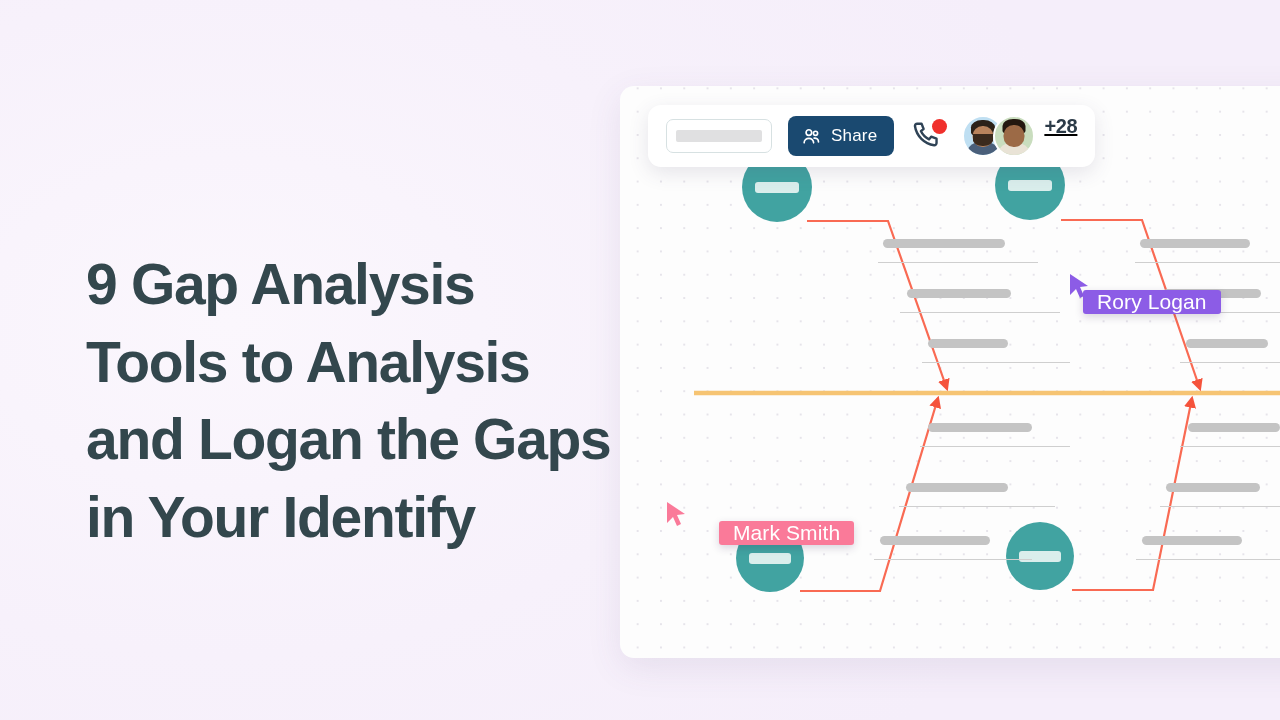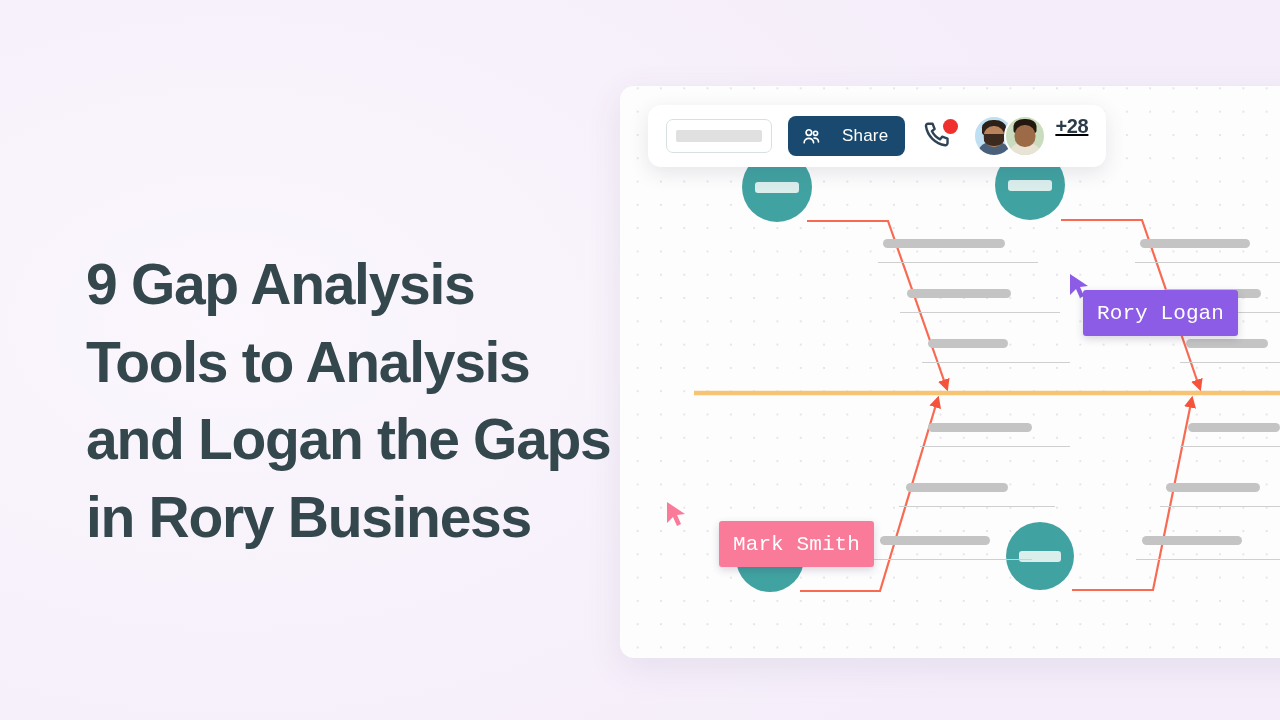--- a/index.html
+++ b/index.html
@@ -56,21 +56,21 @@
     background:#ffffff; border-radius:13px;
     box-shadow:0 6px 20px rgba(70,60,100,.13);
   }
   .tb-input {
     width:106px; height:34px; border:1.4px solid #d7e1e2; border-radius:7px;
     background:#fff; display:flex; align-items:center; padding:0 9px;
   }
   .tb-input-bar { width:88px; height:12px; border-radius:2px; background:#e0e0e1; }
 
   .share-btn {
-    display:flex; align-items:center; gap:20px;
+    display:flex; align-items:center; gap:9px;
     height:40px; padding:0 17px 0 13px;
     background:#1a4970; border-radius:8px; cursor:pointer;
   }
   .share-btn svg { width:21px; height:21px; display:block; }
   .share-label { color:#fff; font-size:17px; font-weight:400; letter-spacing:.2px; }
 
   .call-btn { position:relative; width:36px; height:34px; cursor:pointer; }
   .call-btn svg { width:33px; height:33px; display:block; }
   .call-dot {
     position:absolute; right:-1px; top:0px;
@@ -102,40 +102,39 @@
     display:flex; align-items:center; justify-content:center;
   }
   .node-bar { height:11px; border-radius:3px; background:#daeeec; }
 
   .gbar  { position:absolute; height:9px;  border-radius:5px; background:#c4c4c4; }
   .gline { position:absolute; height:1.4px; background:#cfcfcf; }
 
   
   .cursor-label {
     position:absolute; display:flex; align-items:center;
-    height:46px; padding:0 14px; border-radius:3px;
+    height:24px; padding:0 14px; border-radius:3px;
     color:#fff; font-size:21px; letter-spacing:.1px; white-space:nowrap;
     box-shadow:0 3px 9px rgba(50,30,80,.18);
-    font-family:Liberation Mono, monospace;
   }
   .cl-purple { background:#8c5ce6; }
   .cl-pink   { background:#fa7a99; }
   .cursor-arrow { position:absolute; width:24px; height:28px; }
 </style>
 </head>
 <body>
 
 <div id="stage">
 
 
   <h1 class="headline">
     <span>9 Gap Analysis</span>
     <span>Tools to Analysis</span>
     <span>and Logan the Gaps</span>
-    <span>in Rory Business</span>
+    <span>in Your Identify</span>
   </h1>
 
   <div class="canvas">
     <div class="dots"></div>
 
     <svg class="diagram" viewBox="0 0 700 572">
       <defs>
         <marker id="ah" viewBox="0 0 10 10" refX="8" refY="5" markerWidth="5.5" markerHeight="5.5" orient="auto-start-reverse">
           <path d="M0,0 L10,5 L0,10 z" fill="#f5533c"></path>
         </marker>

